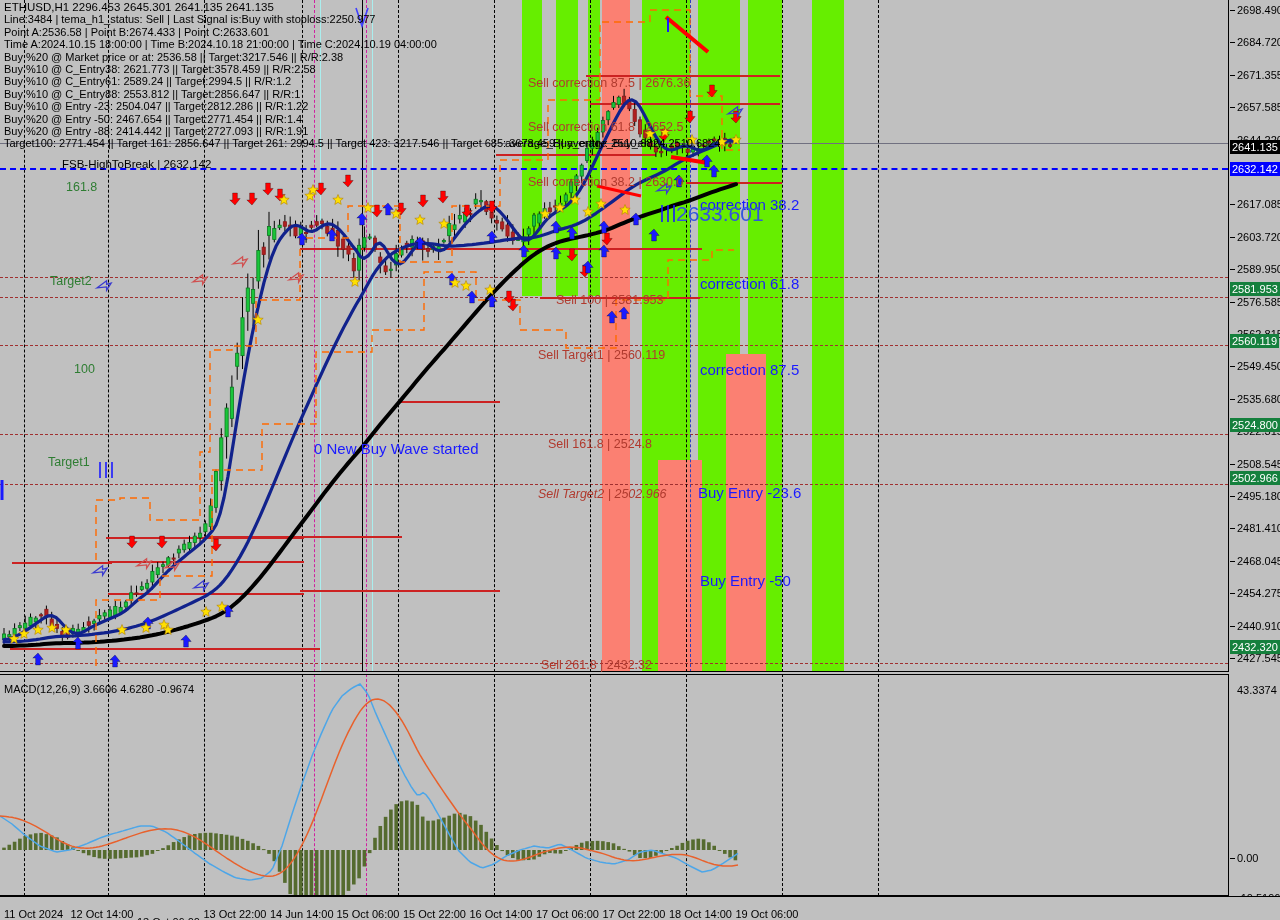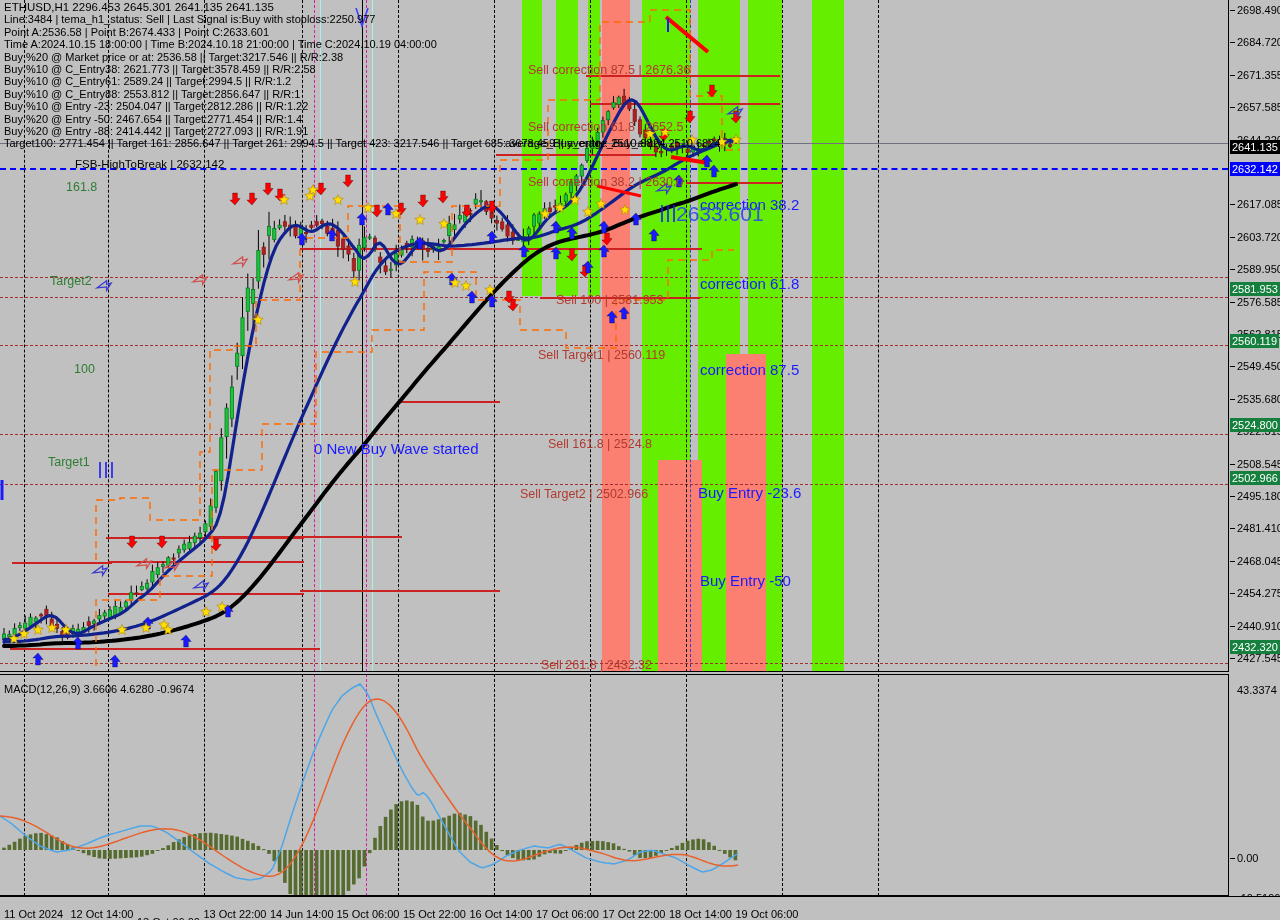--- a/index.html
+++ b/index.html
@@ -627,38 +627,38 @@
         <line x1="106" y1="462" x2="106" y2="478" stroke="#1a1aff" stroke-width="1.6"></line>
         <line x1="112" y1="462" x2="112" y2="478" stroke="#1a1aff" stroke-width="1.6"></line>
         <line x1="662" y1="205" x2="662" y2="222" stroke="#1a1aff" stroke-width="1.6"></line>
         <line x1="668" y1="205" x2="668" y2="222" stroke="#1a1aff" stroke-width="1.6"></line>
         <line x1="674" y1="205" x2="674" y2="222" stroke="#1a1aff" stroke-width="1.6"></line>
         <line x1="668" y1="18" x2="668" y2="32" stroke="#1a1aff" stroke-width="2"></line>
         <line x1="2" y1="480" x2="2" y2="500" stroke="#1a1aff" stroke-width="3"></line>
       </svg>
 
     <div id="ann-layer">
-        <div class="ann ann-black" style="left: 62px; top: 158px; margin-left: 13px;">FSB-HighToBreak | 2632.142</div>
+        <div class="ann ann-black" style="left: 62px; top: 158px;">FSB-HighToBreak | 2632.142</div>
         <div class="ann ann-green" style="left: 66px; top: 180px;">161.8</div>
         <div class="ann ann-green" style="left: 50px; top: 274px;">Target2</div>
         <div class="ann ann-green" style="left: 74px; top: 362px;">100</div>
         <div class="ann ann-green" style="left: 48px; top: 455px;">Target1</div>
         <div class="ann ann-blue" style="left: 314px; top: 440px;">0 New Buy Wave started</div>
-        <div class="ann ann-red" style="left: 528px; top: 63px;">Sell correction 87.5 | 2676.36</div>
+        <div class="ann ann-red" style="left: 528px; top: 76px;">Sell correction 87.5 | 2676.36</div>
         <div class="ann ann-red" style="left: 528px; top: 120px;">Sell correction 61.8 | 2652.5</div>
         <div class="ann ann-black" style="left: 505px; top: 137px;">average_Buy_entry: 2510.6824</div>
         <div class="ann ann-red" style="left: 528px; top: 175px;">Sell correction 38.2 | 2630.0</div>
         <div class="ann ann-blue" style="left: 700px; top: 196px;">correction 38.2</div>
         <div class="ann ann-big" style="left: 676px; top: 202px;">2633.601</div>
         <div class="ann ann-blue" style="left: 700px; top: 275px;">correction 61.8</div>
         <div class="ann ann-red" style="left: 556px; top: 293px;">Sell 100 | 2581.953</div>
         <div class="ann ann-red" style="left: 538px; top: 348px;">Sell Target1 | 2560.119</div>
         <div class="ann ann-blue" style="left: 700px; top: 361px;">correction 87.5</div>
         <div class="ann ann-red" style="left: 548px; top: 437px;">Sell 161.8 | 2524.8</div>
-        <div class="ann ann-red" style="left: 520px; top: 487px;">Sell Target2 | 2502.966</div>
+        <div class="ann ann-red" style="left: 538px; top: 487px; font-style: italic;">Sell Target2 | 2502.966</div>
         <div class="ann ann-blue" style="left: 698px; top: 484px;">Buy Entry -23.6</div>
         <div class="ann ann-blue" style="left: 700px; top: 572px;">Buy Entry -50</div>
         <div class="ann ann-red" style="left: 541px; top: 658px;">Sell  261.8 | 2432.32</div>
       </div>
 
     <div class="pane-border-bottom"></div>
   </div>
 
   <div id="macd-pane">
     <div class="vgrid" style="left:24px"></div>

